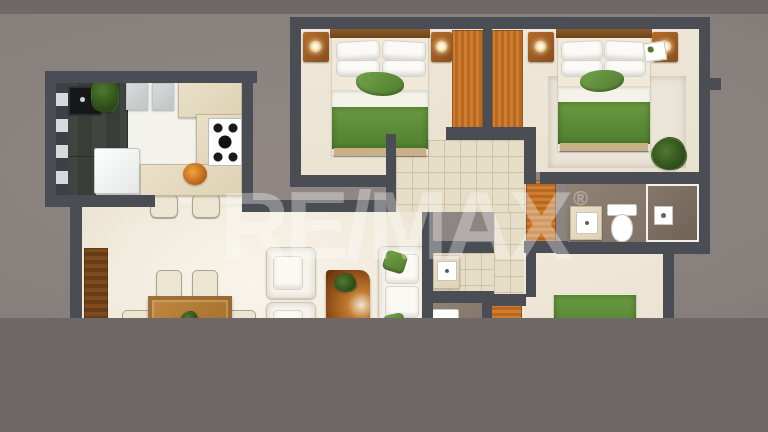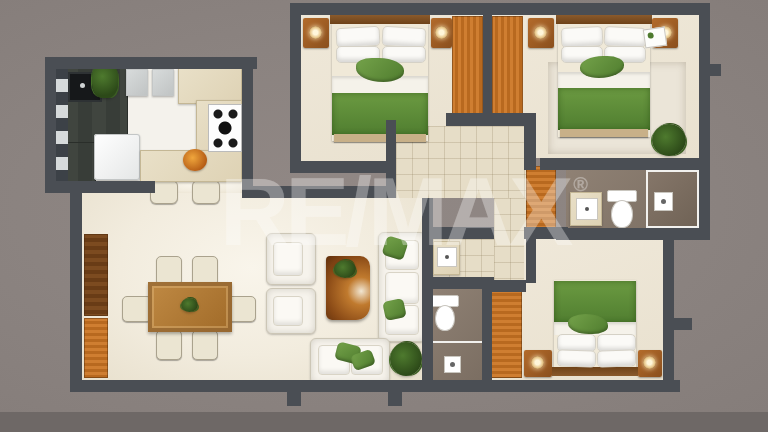--- a/index.html
+++ b/index.html
@@ -1,18 +1,18 @@
 <!DOCTYPE html>
 <html style="--wall: #4a4e54; --background: #8b8380; --floor-living: #f2ecde; --floor-bedroom: #ece4d3; --floor-tile: #e6ddc7; --floor-bath: #84766a; --wood-orange: #c9772e; --wood-table: #b5803f; --bed-green: #5f8f3e; --upholstery-white: #f6f3ec; --counter-dark: #3d423c;"><head>
 <meta charset="utf-8">
 <style>
   html,body{margin:0;padding:0;}
   body{font-family:"Liberation Sans",sans-serif;background:#6e6866;}
-  #stage{position:relative;width:768px;height:412px;overflow:hidden;
-         background:radial-gradient(ellipse at 45% 50%, #918885 0%, #8b8380 55%, #857d7a 100%);}
+  #stage{position:relative;width:768px;height:304px;overflow:hidden;
+         background:radial-gradient(ellipse at 45% 50%, #918885 0%, #8b8380 55%, #857d7a 100%);margin-top:14px;}
   .abs{position:absolute;}
   
   .w{position:absolute;background:var(--wall,#4a4e54);z-index:30;}
   
   .fl{position:absolute;z-index:1;}
   .fl-living{background:radial-gradient(ellipse at 50% 40%, #f9f5eb 0%, #f2ecde 55%, #e8e0cd 100%);}
   .fl-bed{background:linear-gradient(160deg,#efe8d9 0%,#e9e1cf 100%);}
   .fl-kitchen{background:#f4f2ec;}
   .tile{background-color:var(--floor-tile,#e6ddc7);
         background-image:linear-gradient(rgba(150,135,100,.28) 1px,transparent 1px),

